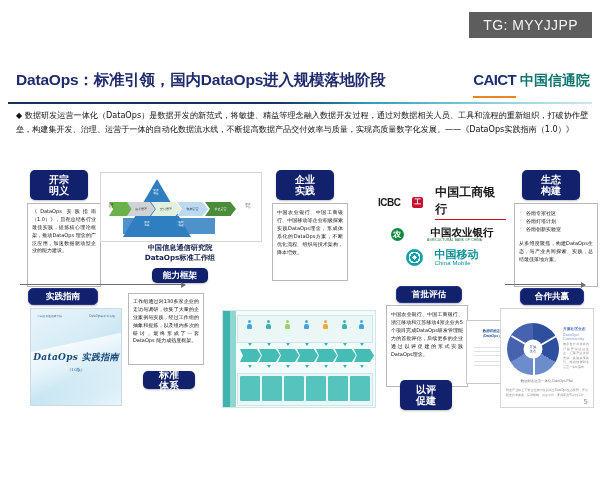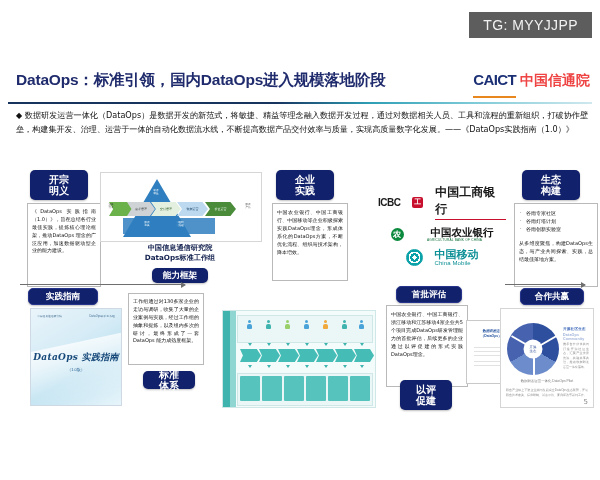--- a/index.html
+++ b/index.html
@@ -26,21 +26,21 @@
   .hdr-title{
     position:absolute;left:16px;top:0;
     font-size:15.5px;font-weight:bold;color:#1f2b6c;
     white-space:nowrap;letter-spacing:-.2px;
   }
   .caict{position:absolute;right:10px;top:1px;display:flex;align-items:baseline;gap:4px;}
   .caict-en{
     font-size:15px;font-weight:bold;color:#1b2f75;letter-spacing:-.6px;
     border-bottom:2.5px solid #e8871e;padding-bottom:8px;
   }
-  .caict-cn{font-size:14px;font-weight:bold;color:#ef4444;letter-spacing:0;}
+  .caict-cn{font-size:14px;font-weight:bold;color:#0f766e;letter-spacing:0;}
   .hdr-rule{
     position:absolute;left:8px;right:8px;top:102px;height:2px;
     background:linear-gradient(90deg,#17345f 0%,#17345f 46%,#2e9fb5 62%,#7fcbd8 80%,#cfe8ee 100%);
   }
 
   
   .intro{
     position:absolute;left:16px;right:12px;top:109px;
     font-family:"DejaVu Sans",sans-serif;
     font-size:8.1px;line-height:1.62;color:#111;text-align:justify;

